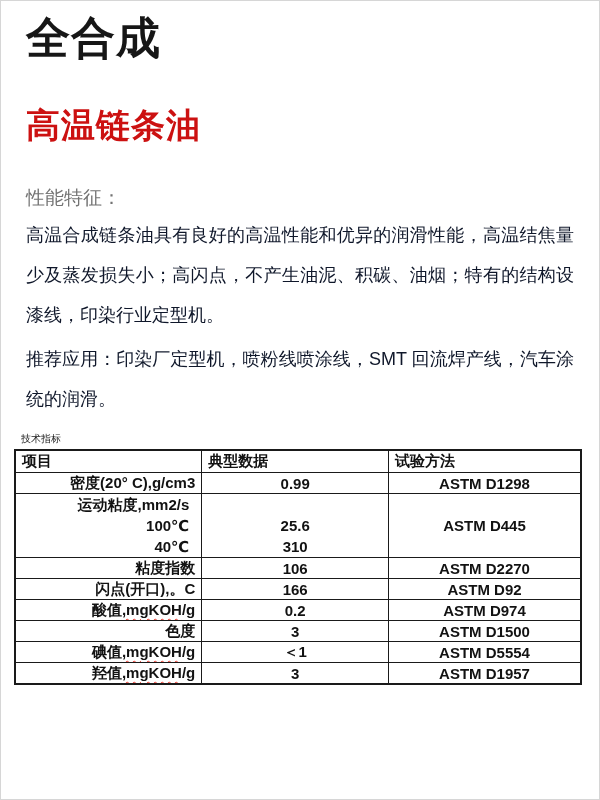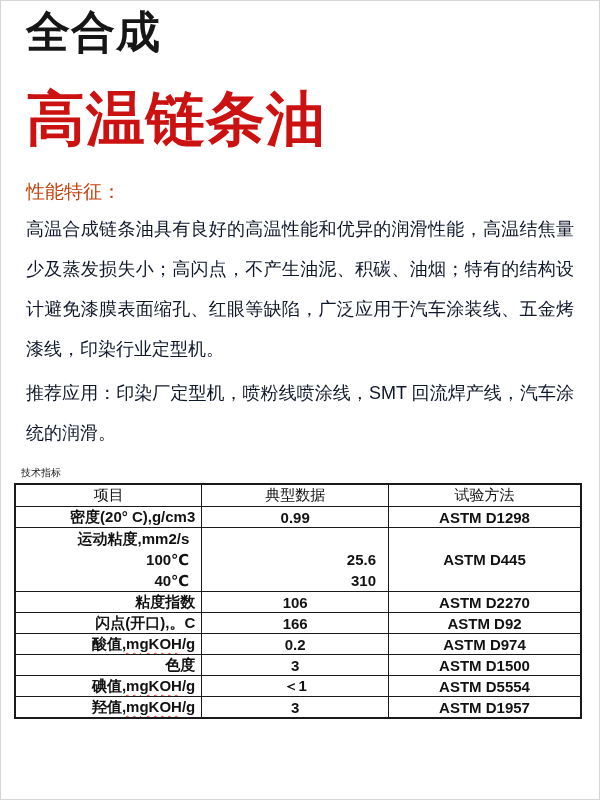--- a/index.html
+++ b/index.html
@@ -6,35 +6,35 @@
   body{
     width:600px;height:800px;
     background:#ffffff;
     box-sizing:border-box;
     border:1px solid #d6d6d6;
     font-family:"Liberation Sans","DejaVu Sans",sans-serif;
     color:#1c1c1c;
     overflow:hidden;
   }
   .title-black{
-    margin:6px 0 0 25px;
+    margin:12px 0 0 25px;
     font-size:44px;line-height:50px;
     font-weight:bold;color:#161616;
     letter-spacing:1px;
   }
   .title-red{
     margin:36px 0 4px 25px;
-    font-size:59px;line-height:52px;
+    font-size:34px;line-height:52px;
     font-weight:bold;color:#cc1111;
     letter-spacing:1px;
   }
   .features-heading{
     margin:34px 25px 0 25px;
     font-size:19px;line-height:26px;
-    color:#c2410c;
+    color:#737373;
   }
   .body-text{
     margin:4px 25px 0 25px;
     font-size:18px;
     color:#0f172a;
   }
   .line{
     height:40px;line-height:40px;
     text-align:justify;
     text-align-last:justify;
@@ -56,47 +56,46 @@
     color:#121212;
   }
   table.specs th,table.specs td{
     border:1px solid #1a1a1a;
     font-size:15px;
     padding:0 6px;
     height:20px;
     overflow:hidden;
   }
   table.specs{border:2px solid #1a1a1a;}
-  table.specs th{height:21px;text-align:center;font-weight:normal;}
+  table.specs th{height:21px;text-align:left;font-weight:bold;}
   td.item{text-align:right;}
   td.val,td.method{text-align:center;}
   td.multi{padding:0;vertical-align:middle;}
   .cell-line{height:21px;line-height:21px;padding:0 6px;}
-  td.multi .cell-line.centered{text-align:right;}
+  td.multi .cell-line.centered{text-align:center;}
   .squiggle{
     text-decoration:underline wavy #e8392e;
     text-decoration-thickness:1px;
     text-underline-offset:3px;
   }
   .col-item{width:33%;}
   .col-val{width:33%;}
   .col-method{width:34%;}
 </style>
 </head>
 <body>
 
 <div class="title-black">全合成</div>
 <div class="title-red">高温链条油</div>
 
 <div class="features-heading">性能特征：</div>
 
 <div class="body-text">
   <div class="line">高温合成链条油具有良好的高温性能和优异的润滑性能，高温结焦量</div>
   <div class="line">少及蒸发损失小；高闪点，不产生油泥、积碳、油烟；特有的结构设</div>
-  <div class="line">计避免漆膜表面缩孔、红眼等缺陷，广泛应用于汽车涂装线、五金烤</div>
   <div class="line end">漆线，印染行业定型机。</div>
 </div>
 
 <div class="body-text">
   <div class="line">推荐应用：印染厂定型机，喷粉线喷涂线，SMT 回流焊产线，汽车涂</div>
   <div class="line end">统的润滑。</div>
 </div>
 
 <div class="specs-label">技术指标</div>
 

